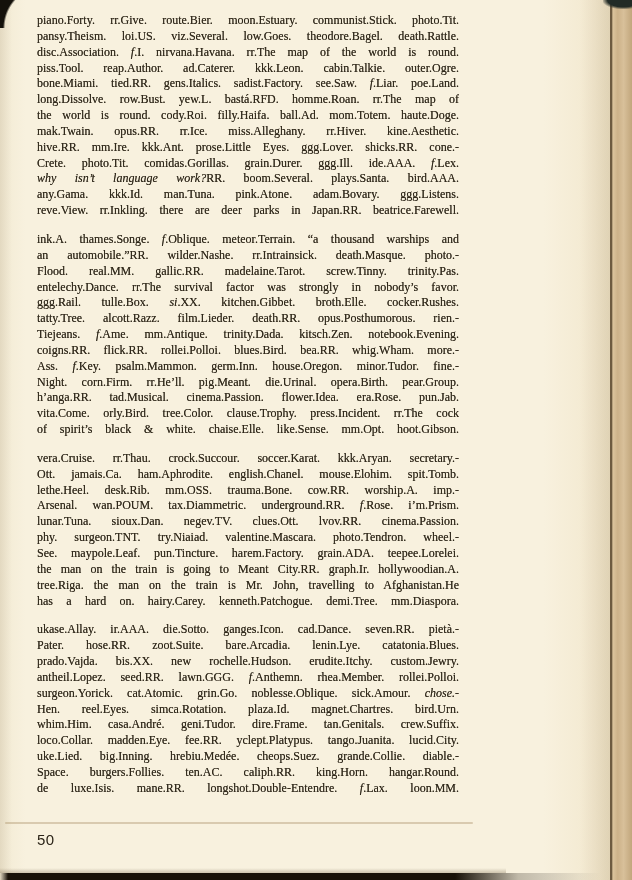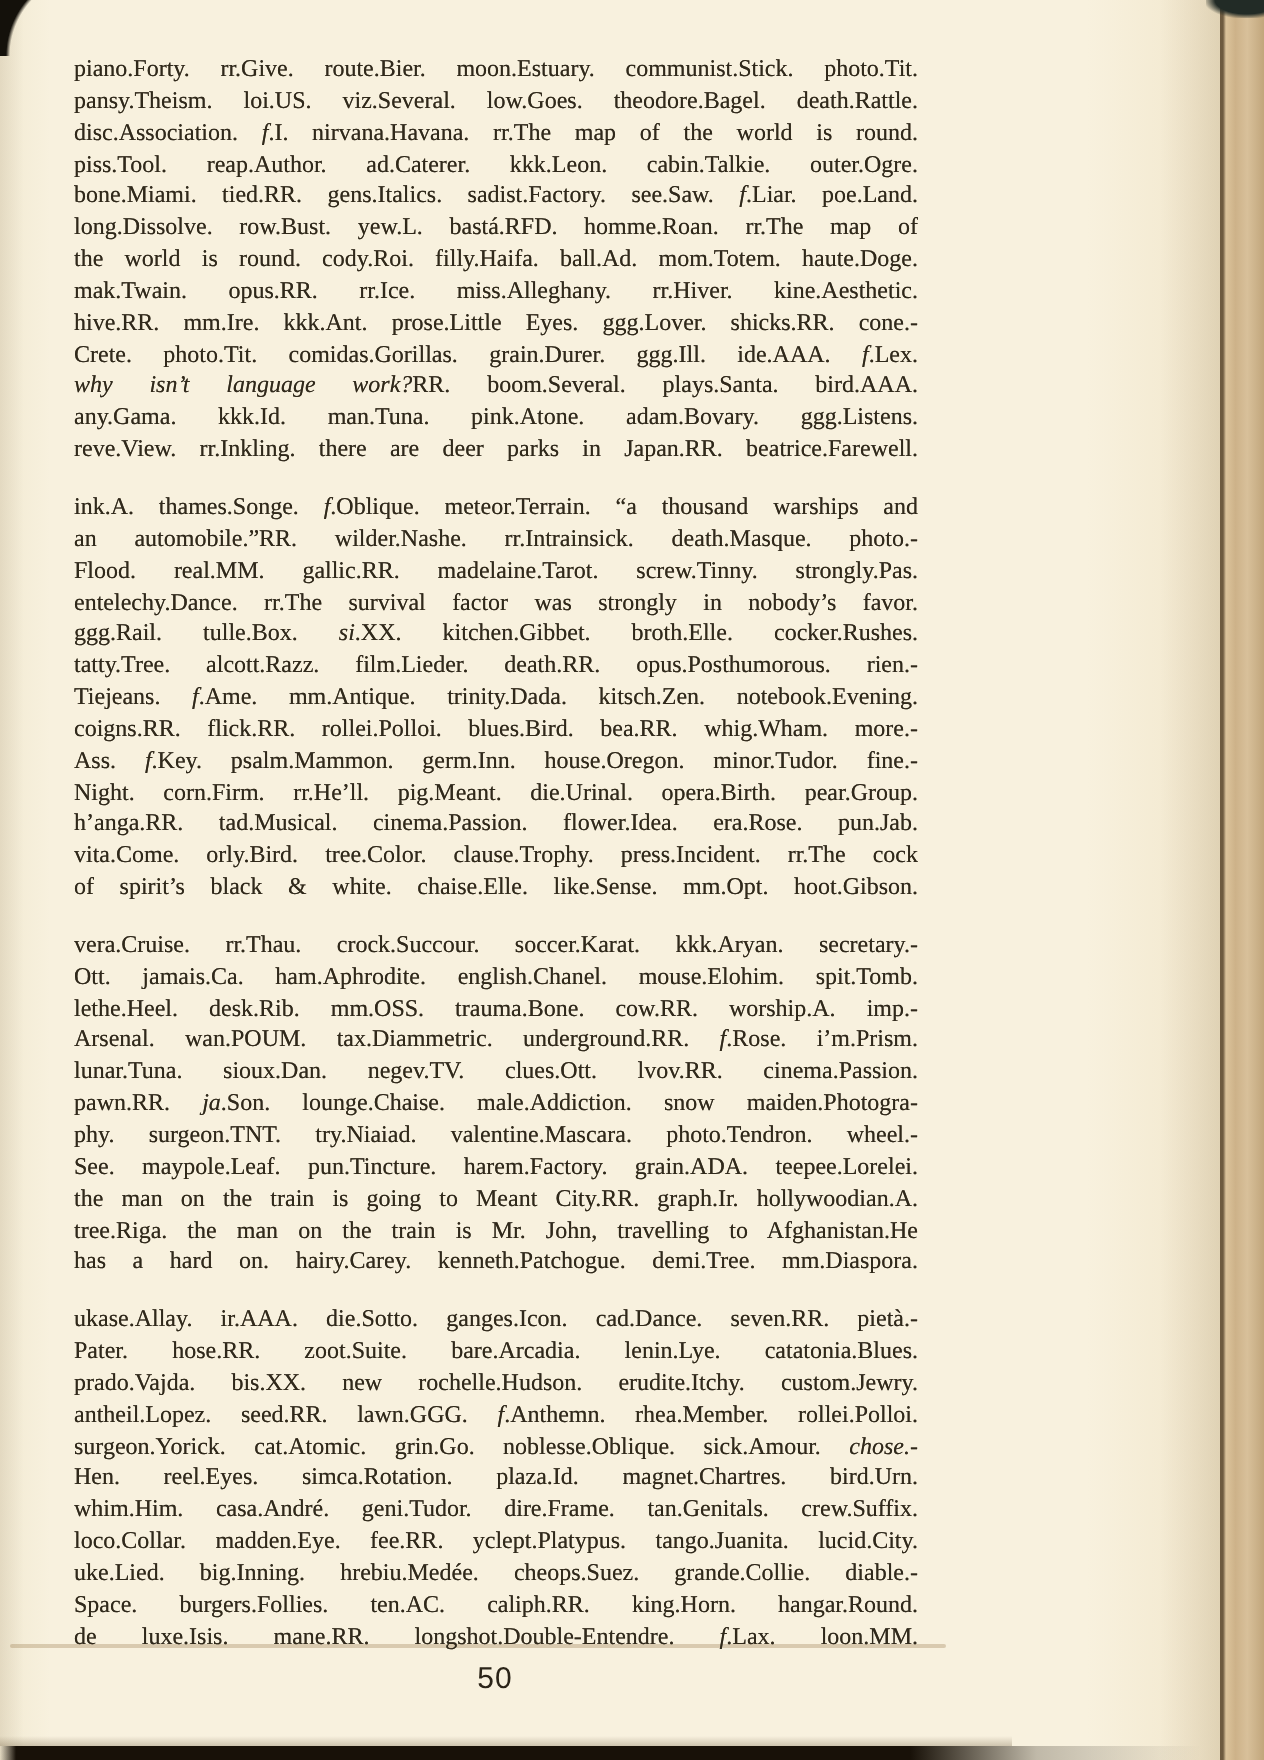--- a/index.html
+++ b/index.html
@@ -55,38 +55,38 @@
     background:linear-gradient(to top,rgba(80,60,30,0.25),rgba(80,60,30,0));
     pointer-events:none;
   }
   .crease-line{
     position:absolute;left:5px;bottom:56px;width:468px;height:2px;
     background:rgba(156,124,80,0.33);
     border-radius:1px;
     pointer-events:none;
   }
   .text-block{
-    position:absolute;left:37px;top:27px;width:422px;
+    position:absolute;left:37px;top:13px;width:422px;
     color:var(--ink);
     font-size:12px;line-height:15.85px;
     text-shadow:0 0 0.3px rgba(49,42,29,0.75);
   }
   .para{margin:0;}
   .para + .para{margin-top:13px;}
   .line{
     text-align:justify;
     text-align-last:justify;
     text-justify:inter-word;
     white-space:normal;
     height:15.85px;overflow:visible;
   }
   .it{font-style:italic;}
   .folio-row{
     position:absolute;left:37px;top:831px;width:421px;
-    text-align:center;
+    text-align:left;
   }
   .folio{
     font-family:"Liberation Sans","DejaVu Sans",sans-serif;
     font-size:15px;letter-spacing:0.5px;color:#2b2418;
   }
 </style>
 </head>
 <body>
 
 <div class="scan">
@@ -111,39 +111,38 @@
         <div class="line"><span>mak.Twain. opus.RR. rr.Ice. miss.Alleghany. rr.Hiver. kine.Aesthetic.</span></div>
         <div class="line"><span>hive.RR. mm.Ire. kkk.Ant. prose.Little Eyes. ggg.Lover. shicks.RR. cone.-</span></div>
         <div class="line"><span>Crete. photo.Tit. comidas.Gorillas. grain.Durer. ggg.Ill. ide.AAA. </span><span class="it">f</span><span>.Lex.</span></div>
         <div class="line"><span class="it">why isn’t language work?</span><span>RR. boom.Several. plays.Santa. bird.AAA.</span></div>
         <div class="line"><span>any.Gama. kkk.Id. man.Tuna. pink.Atone. adam.Bovary. ggg.Listens.</span></div>
         <div class="line"><span>reve.View. rr.Inkling. there are deer parks in Japan.RR. beatrice.Farewell.</span></div>
       </div>
       <div class="para">
         <div class="line"><span>ink.A. thames.Songe. </span><span class="it">f</span><span>.Oblique. meteor.Terrain. “a thousand warships and</span></div>
         <div class="line"><span>an automobile.”RR. wilder.Nashe. rr.Intrainsick. death.Masque. photo.-</span></div>
-        <div class="line"><span>Flood. real.MM. gallic.RR. madelaine.Tarot. screw.Tinny. strongly.Pas.</span></div>
+        <div class="line"><span>Flood. real.MM. gallic.RR. madelaine.Tarot. screw.Tinny. trinity.Pas.</span></div>
         <div class="line"><span>entelechy.Dance. rr.The survival factor was strongly in nobody’s favor.</span></div>
         <div class="line"><span>ggg.Rail. tulle.Box. </span><span class="it">si</span><span>.XX. kitchen.Gibbet. broth.Elle. cocker.Rushes.</span></div>
         <div class="line"><span>tatty.Tree. alcott.Razz. film.Lieder. death.RR. opus.Posthumorous. rien.-</span></div>
         <div class="line"><span>Tiejeans. </span><span class="it">f</span><span>.Ame. mm.Antique. trinity.Dada. kitsch.Zen. notebook.Evening.</span></div>
         <div class="line"><span>coigns.RR. flick.RR. rollei.Polloi. blues.Bird. bea.RR. whig.Wham. more.-</span></div>
         <div class="line"><span>Ass. </span><span class="it">f</span><span>.Key. psalm.Mammon. germ.Inn. house.Oregon. minor.Tudor. fine.-</span></div>
         <div class="line"><span>Night. corn.Firm. rr.He’ll. pig.Meant. die.Urinal. opera.Birth. pear.Group.</span></div>
         <div class="line"><span>h’anga.RR. tad.Musical. cinema.Passion. flower.Idea. era.Rose. pun.Jab.</span></div>
         <div class="line"><span>vita.Come. orly.Bird. tree.Color. clause.Trophy. press.Incident. rr.The cock</span></div>
         <div class="line"><span>of spirit’s black &amp; white. chaise.Elle. like.Sense. mm.Opt. hoot.Gibson.</span></div>
       </div>
       <div class="para">
         <div class="line"><span>vera.Cruise. rr.Thau. crock.Succour. soccer.Karat. kkk.Aryan. secretary.-</span></div>
         <div class="line"><span>Ott. jamais.Ca. ham.Aphrodite. english.Chanel. mouse.Elohim. spit.Tomb.</span></div>
         <div class="line"><span>lethe.Heel. desk.Rib. mm.OSS. trauma.Bone. cow.RR. worship.A. imp.-</span></div>
         <div class="line"><span>Arsenal. wan.POUM. tax.Diammetric. underground.RR. </span><span class="it">f</span><span>.Rose. i’m.Prism.</span></div>
         <div class="line"><span>lunar.Tuna. sioux.Dan. negev.TV. clues.Ott. lvov.RR. cinema.Passion.</span></div>
-        <div class="line"><span>pawn.RR. </span><span class="it">ja</span><span>.Son. lounge.Chaise. male.Addiction. snow maiden.Photogra-</span></div>
         <div class="line"><span>phy. surgeon.TNT. try.Niaiad. valentine.Mascara. photo.Tendron. wheel.-</span></div>
         <div class="line"><span>See. maypole.Leaf. pun.Tincture. harem.Factory. grain.ADA. teepee.Lorelei.</span></div>
         <div class="line"><span>the man on the train is going to Meant City.RR. graph.Ir. hollywoodian.A.</span></div>
         <div class="line"><span>tree.Riga. the man on the train is Mr. John, travelling to Afghanistan.He</span></div>
         <div class="line"><span>has a hard on. hairy.Carey. kenneth.Patchogue. demi.Tree. mm.Diaspora.</span></div>
       </div>
       <div class="para">
         <div class="line"><span>ukase.Allay. ir.AAA. die.Sotto. ganges.Icon. cad.Dance. seven.RR. pietà.-</span></div>
         <div class="line"><span>Pater. hose.RR. zoot.Suite. bare.Arcadia. lenin.Lye. catatonia.Blues.</span></div>
         <div class="line"><span>prado.Vajda. bis.XX. new rochelle.Hudson. erudite.Itchy. custom.Jewry.</span></div>

